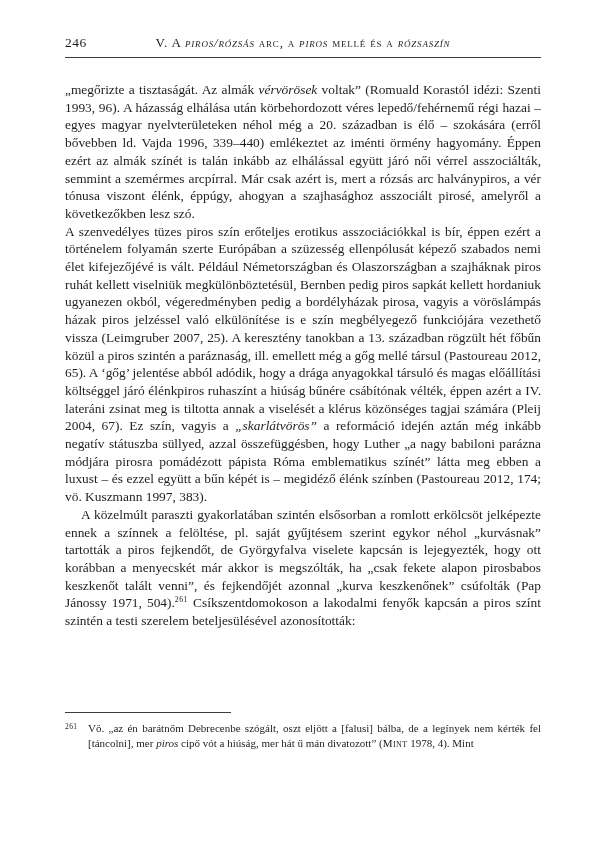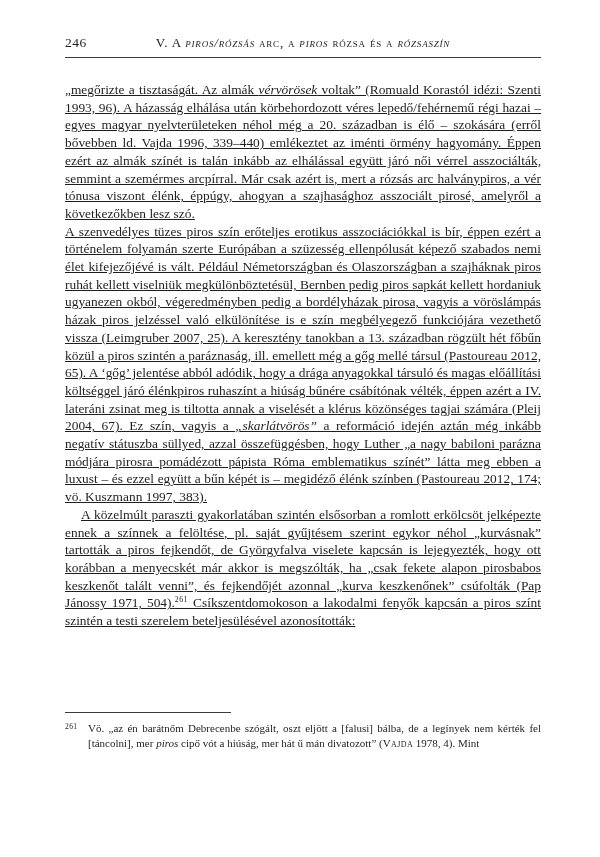--- a/index.html
+++ b/index.html
@@ -53,21 +53,20 @@
     top: 81px;
     left: 65px;
     width: 476px;
     font-size: 13.4px;
     line-height: 17.7px;
     text-align: justify;
     font-variant-numeric: oldstyle-nums;
   }
   .text-block p {
     margin: 0;
-    text-decoration: underline;
   }
   .para-indent {
     text-indent: 16px;
   }
   .section-heading {
     margin: 27px 0 17px 0 !important;
     text-align: center;
     font-style: italic;
     font-size: 13.4px;
     text-indent: 0;
@@ -111,33 +110,33 @@
   .seg-italic { font-style: italic; margin-top: 45px; }
   .seg-sc { font-variant: small-caps; letter-spacing: 0.4px; }
 </style>
 </head>
 <body>
 
 <div class="page">
 
   <div class="running-header">
     <span class="page-number">246</span>
-    <span class="running-head-text"><span>V. A </span><span class="seg-italic">piros/rózsás</span><span> arc, a </span><span class="seg-italic">piros</span><span> rózsa és a </span><span class="seg-italic">rózsaszín</span></span>
+    <span class="running-head-text"><span>V. A </span><span class="seg-italic">piros/rózsás</span><span> arc, a </span><span class="seg-italic">piros</span><span> mellé és a </span><span class="seg-italic">rózsaszín</span></span>
   </div>
 
   <div class="text-block">
     <p><span>„megőrizte a tisztaságát. Az almák </span><span class="seg-italic">vérvörösek</span><span> voltak” (Romuald Korastól idézi: Szenti 1993, 96). A házasság elhálása után körbehordozott véres lepedő/fehérnemű régi hazai – egyes magyar nyelvterületeken néhol még a 20. században is élő – szokására (erről bővebben ld. Vajda 1996, 339–440) emlékeztet az iménti örmény hagyomány. Éppen ezért az almák színét is talán inkább az elhálással együtt járó női vérrel asszociálták, semmint a szemérmes arcpírral. Már csak azért is, mert a rózsás arc halványpiros, a vér tónusa viszont élénk, éppúgy, ahogyan a szajhasághoz asszociált pirosé, amelyről a következőkben lesz szó.</span></p>
 
 
     <p><span>A szenvedélyes tüzes piros szín erőteljes erotikus asszociációkkal is bír, éppen ezért a történelem folyamán szerte Európában a szüzesség ellenpólusát képező szabados nemi élet kifejezőjévé is vált. Például Németországban és Olaszországban a szajháknak piros ruhát kellett viselniük megkülönböztetésül, Bernben pedig piros sapkát kellett hordaniuk ugyanezen okból, végeredményben pedig a bordélyházak pirosa, vagyis a vöröslámpás házak piros jelzéssel való elkülönítése is e szín megbélyegező funkciójára vezethető vissza (Leimgruber 2007, 25). A keresztény tanokban a 13. században rögzült hét főbűn közül a piros szintén a paráznaság, ill. emellett még a gőg mellé társul (Pastoureau 2012, 65). A ‘gőg’ jelentése abból adódik, hogy a drága anyagokkal társuló és magas előállítási költséggel járó élénkpiros ruhaszínt a hiúság bűnére csábítónak vélték, éppen azért a IV. lateráni zsinat meg is tiltotta annak a viselését a klérus közönséges tagjai számára (Pleij 2004, 67). Ez szín, vagyis a </span><span class="seg-italic">„skarlátvörös”</span><span> a reformáció idején aztán még inkább negatív státuszba süllyed, azzal összefüggésben, hogy Luther „a nagy babiloni parázna módjára pirosra pomádézott pápista Róma emblematikus színét” látta meg ebben a luxust – és ezzel együtt a bűn képét is – megidéző élénk színben (Pastoureau 2012, 174; vö. Kuszmann 1997, 383).</span></p>
 
     <p class="para-indent"><span>A közelmúlt paraszti gyakorlatában szintén elsősorban a romlott erkölcsöt jelképezte ennek a színnek a felöltése, pl. saját gyűjtésem szerint egykor néhol „kurvásnak” tartották a piros fejkendőt, de Györgyfalva viselete kapcsán is lejegyezték, hogy ott korábban a menyecskét már akkor is megszólták, ha „csak fekete alapon pirosbabos keszkenőt talált venni”, és fejkendőjét azonnal „kurva keszkenőnek” csúfolták (Pap Jánossy 1971, 504).</span><sup class="fn-ref">261</sup><span> Csíkszentdomokoson a lakodalmi fenyők kapcsán a piros színt szintén a testi szerelem beteljesülésével azonosították:</span></p>
   </div>
 
   <div class="footnote-area">
     <div class="footnote-rule"></div>
     <div class="footnote">
       <span class="footnote-marker">261</span>
-      <span class="footnote-body"><span>Vö. „az én barátnőm Debrecenbe szógált, oszt eljött a [falusi] bálba, de a legínyek nem kérték fel [táncolni], mer </span><span class="seg-italic">piros</span><span> cipő vót a hiúság, mer hát ű mán divatozott” (</span><span class="seg-sc">Vajda</span><span> 1978, 4). Mint</span></span>
+      <span class="footnote-body"><span>Vö. „az én barátnőm Debrecenbe szógált, oszt eljött a [falusi] bálba, de a legínyek nem kérték fel [táncolni], mer </span><span class="seg-italic">piros</span><span> cipő vót a hiúság, mer hát ű mán divatozott” (</span><span class="seg-sc">Mint</span><span> 1978, 4). Mint</span></span>
     </div>
   </div>
 
 </div>
 
 </body></html>

